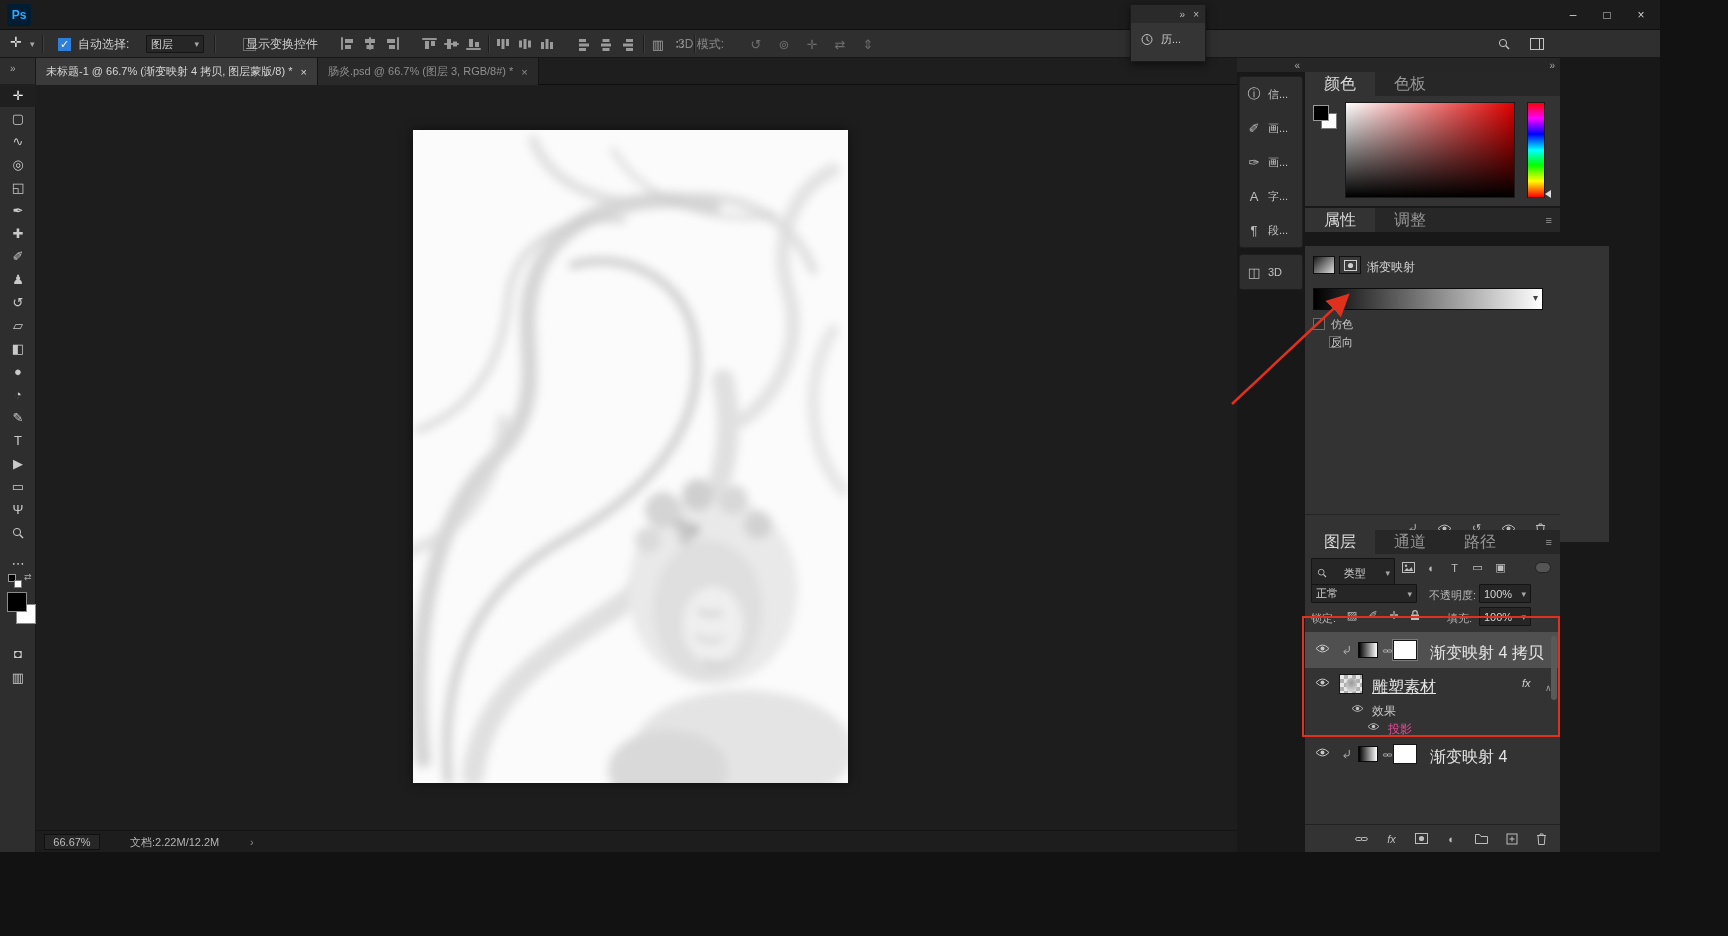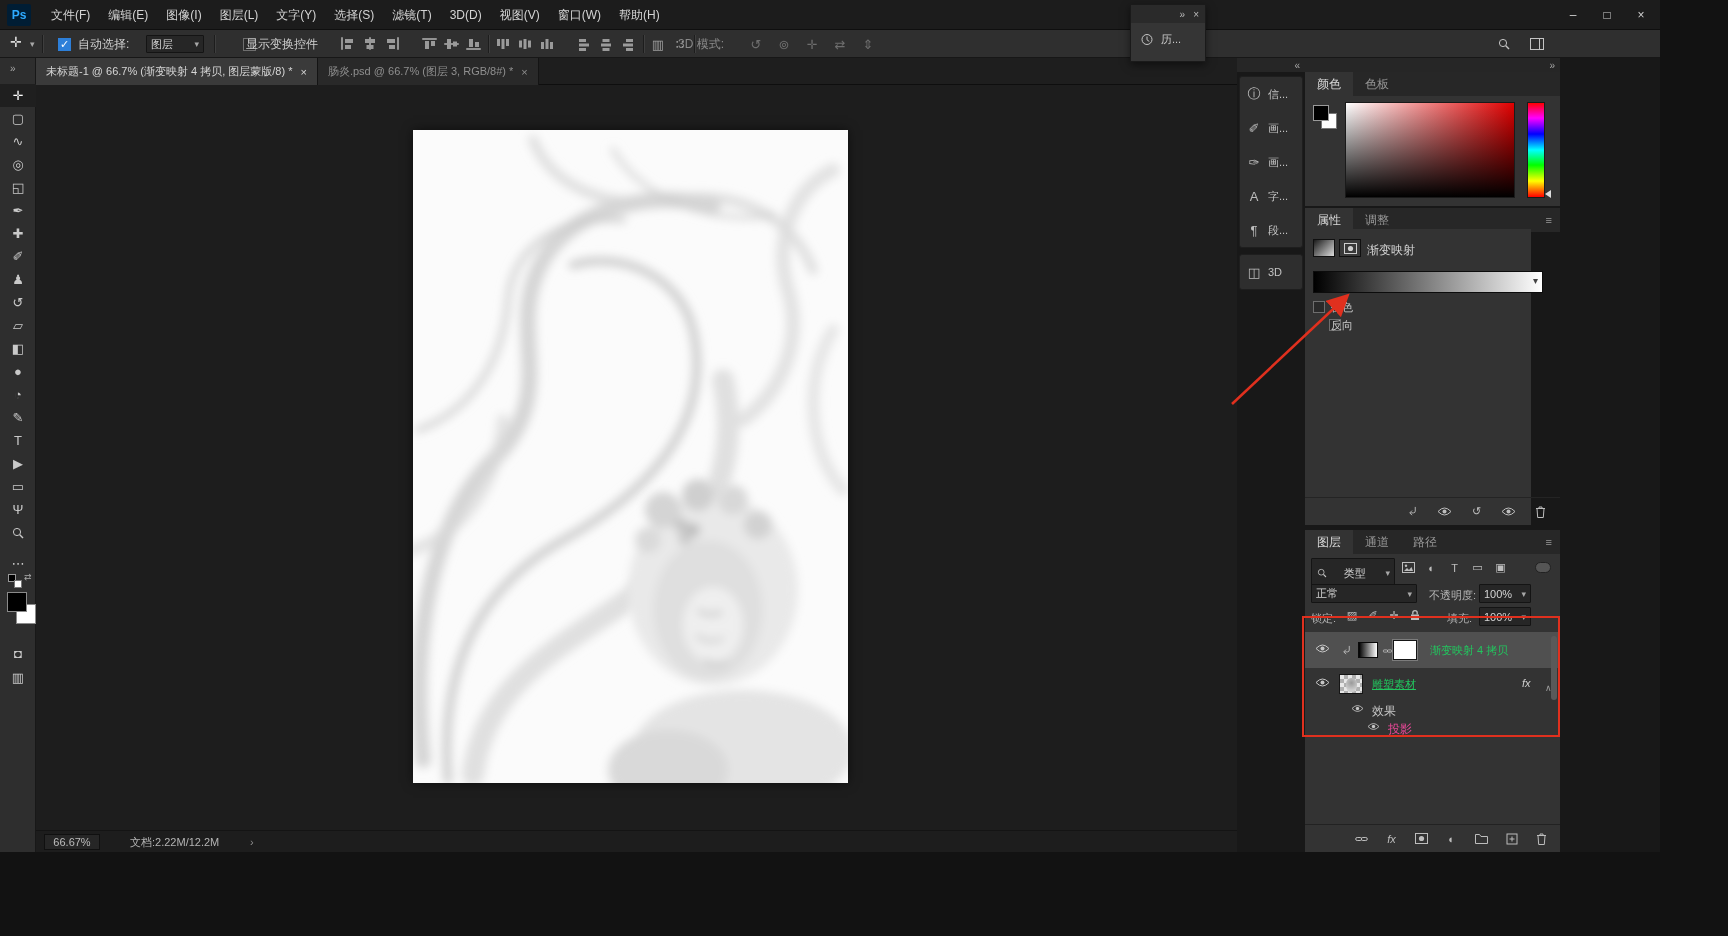--- a/index.html
+++ b/index.html
@@ -60,34 +60,34 @@
   .statustext{font-size:11px;color:#b4b4b4;line-height:22px}
   
   .dock{left:1237px;top:58px;width:423px;height:794px;background:#181818}
   .dockhdr{background:#262626;height:14px;display:flex;align-items:center;justify-content:flex-end;
            padding:0 6px}
   .stripgroup{background:#2e2e2e;border:1px solid #1e1e1e;border-radius:3px}
   .strip-item{height:34px;display:flex;align-items:center;gap:6px;padding:0 6px;color:#c3c3c3}
   .strip-glyph{font-size:13px;color:#bdbdbd;width:16px;text-align:center}
   .strip-label{font-size:11px;color:#c3c3c3;white-space:nowrap}
   .ptabbar{background:#272727;height:24px;display:flex;align-items:stretch}
-  .ptab{padding:0 12px;font-size:12px;color:#969696;display:flex;align-items:center}
+  .ptab{padding:0 19px;font-size:16px;color:#969696;display:flex;align-items:center}
   .ptab.active{background:#333333;color:#d8d8d8}
   .pbody{background:#333333}
   .plabel{font-size:11px;color:#b3b3b3;white-space:nowrap}
   .pname{font-size:12px;color:#d6d6d6;white-space:nowrap}
   .pico{width:19px;height:19px;display:flex;align-items:center;justify-content:center;color:#bdbdbd;
         font-size:11px}
   .checker{background-color:#e8e8e8;
     background-image:linear-gradient(45deg,#b0b0b0 25%,transparent 25%,transparent 75%,#b0b0b0 75%),
                      linear-gradient(45deg,#b0b0b0 25%,transparent 25%,transparent 75%,#b0b0b0 75%);
     background-size:8px 8px;background-position:0 0,4px 4px}
   .layer-row{left:0;width:255px;color:#cfcfcf}
   .layer-row.selected{background:#505050}
-  .lname{font-size:11px;color:#22c55e;white-space:nowrap}
+  .lname{font-size:16px;color:#e5e5e5;white-space:nowrap}
   .eye{color:#c6c6c6;display:inline-flex}
   .gthumb{width:20px;height:16px;background:linear-gradient(90deg,#000,#fff);border:1px solid #0a0a0a}
   .maskthumb{width:24px;height:20px;background:#fff;border:1px solid #151515;box-shadow:0 0 0 1px #7c7c7c}
   .fxbadge{font-size:11px;font-style:italic;color:#cfcfcf}
   .chev::after{content:"∧";font-size:9px;color:#9e9e9e}
   .lfooter{display:flex;align-items:center;justify-content:flex-end;gap:11px;padding-right:9px;
            background:#333333;border-top:1px solid #222222;color:#b8b8b8}
   .annot{border:2px solid #e0301e;z-index:60;pointer-events:none}
   #arrow-overlay{left:0;top:0;z-index:61;pointer-events:none}
   .flyout{left:1130px;top:4px;width:76px;height:58px;background:#353535;border:1px solid #1a1a1a;
@@ -101,33 +101,20 @@
   .gradbar{background:linear-gradient(to right,#000,#fff);border:1px solid #0c0c0c}
   .minithumb{border:1px solid #101010}
 </style>
 </head>
 <body>
 
 <div id="stage">
 
   <header class="abs titlebar">
     <div class="abs pslogo">Ps</div>
-    <nav class="abs" id="menus">
-        <span class="menu-item">文件(F)</span>
-        <span class="menu-item">编辑(E)</span>
-        <span class="menu-item">图像(I)</span>
-        <span class="menu-item">图层(L)</span>
-        <span class="menu-item">文字(Y)</span>
-        <span class="menu-item">选择(S)</span>
-        <span class="menu-item">滤镜(T)</span>
-        <span class="menu-item">3D(D)</span>
-        <span class="menu-item">视图(V)</span>
-        <span class="menu-item">窗口(W)</span>
-        <span class="menu-item">帮助(H)</span>
-      </nav>
     <div class="abs winctrls">
       <span class="winbtn">–</span>
       <span class="winbtn">□</span>
       <span class="winbtn">×</span>
     </div>
   </header>
 
   <div class="abs optionsbar">
     <span class="abs toolbadge" style="left:10px;top:4px">✛</span>
     <span class="abs caret" style="left:26px;top:9px"></span>
@@ -442,21 +429,21 @@
       <div class="abs satfield" style="left:40px;top:6px;width:170px;height:96px"></div>
       <div class="abs huestrip" style="left:222px;top:6px;width:18px;height:96px"></div>
       <div class="abs" style="left:240px;top:94px;width:0;height:0;border-top:4px solid transparent;border-bottom:4px solid transparent;border-right:6px solid #ddd"></div>
     </div>
 
     <div class="abs ptabbar" style="left:68px;top:150px;width:255px">
       <span class="ptab active">属性</span>
       <span class="ptab">调整</span>
       <span style="margin-left:auto;margin-right:8px;align-self:center;color:#9a9a9a;font-size:11px">≡</span>
     </div>
-    <div class="abs pbody" style="left:68px;top:171px;width:226px;height:296px">
+    <div class="abs pbody" style="left:68px;top:188px;width:304px;height:296px">
       <div class="abs minithumb" style="left:8px;top:10px;width:22px;height:18px;background:linear-gradient(135deg,#1a1a1a,#dcdcdc)"></div>
       <div class="abs minithumb" style="left:34px;top:10px;width:22px;height:18px;background:#3a3a3a;display:flex;align-items:center;justify-content:center;color:#cfcfcf">
           <svg width="13" height="11" viewBox="0 0 13 11">
             <rect x="0.5" y="0.5" width="12" height="10" fill="none" stroke="currentColor"></rect>
             <circle cx="6.5" cy="5.5" r="2.6" fill="currentColor"></circle>
           </svg>
         </div>
       <span class="abs pname" style="left:62px;top:13px">渐变映射</span>
       <div class="abs gradbar" style="left:8px;top:42px;width:230px;height:22px">
         <span class="abs" style="right:4px;top:3px;color:#444;font-size:10px">▾</span>
@@ -605,20 +592,42 @@
       <div class="abs layer-row" style="top:164px;height:18px">
         <span class="abs eye" style="left:61px;top:3px;transform:scale(.85)">
             <svg width="15" height="11" viewBox="0 0 15 11">
               <path d="M1 5.5 Q7.5 -1.5 14 5.5 Q7.5 12.5 1 5.5Z" fill="none" stroke="currentColor"></path>
               <circle cx="7.5" cy="5.5" r="2" fill="currentColor"></circle>
             </svg>
           </span>
         <span class="abs plabel" style="left:83px;top:3px;color:#ec4899;font-size:12px">投影</span>
       </div>
 
+      <div class="abs layer-row" style="top:182px;height:36px">
+        <span class="abs eye" style="left:10px;top:11px">
+            <svg width="15" height="11" viewBox="0 0 15 11">
+              <path d="M1 5.5 Q7.5 -1.5 14 5.5 Q7.5 12.5 1 5.5Z" fill="none" stroke="currentColor"></path>
+              <circle cx="7.5" cy="5.5" r="2" fill="currentColor"></circle>
+            </svg>
+          </span>
+        <span class="abs eye" style="left:36px;top:13px;color:#c0c0c0">
+            <svg width="11" height="11" viewBox="0 0 12 12">
+              <path d="M9 1 v4.5 a2 2 0 0 1 -2 2 H3.5 M5.5 5 L3 7.5 5.5 10" fill="none" stroke="currentColor"></path>
+            </svg>
+          </span>
+        <div class="abs gthumb" style="left:53px;top:10px"></div>
+        <span class="abs eye" style="left:76px;top:13px;transform:scale(.75)">
+            <svg width="13" height="12" viewBox="0 0 13 12">
+              <rect x="0.7" y="4.5" width="6" height="3" rx="1.5" fill="none" stroke="currentColor"></rect>
+              <rect x="6.3" y="4.5" width="6" height="3" rx="1.5" fill="none" stroke="currentColor"></rect>
+            </svg>
+          </span>
+        <div class="abs maskthumb" style="left:88px;top:8px;box-shadow:none"></div>
+        <span class="abs lname" style="left:125px;top:11px">渐变映射 4</span>
+      </div>
 
 
       <div class="abs" style="left:246px;top:82px;width:6px;height:64px;background:#595959;border-radius:3px"></div>
 
       <div class="abs lfooter" id="layers-footer-icons" style="left:0;top:270px;width:255px;height:28px">
           <span class="pico">
             <svg width="13" height="12" viewBox="0 0 13 12">
               <rect x="0.7" y="4.5" width="6" height="3" rx="1.5" fill="none" stroke="currentColor"></rect>
               <rect x="6.3" y="4.5" width="6" height="3" rx="1.5" fill="none" stroke="currentColor"></rect>
             </svg>

